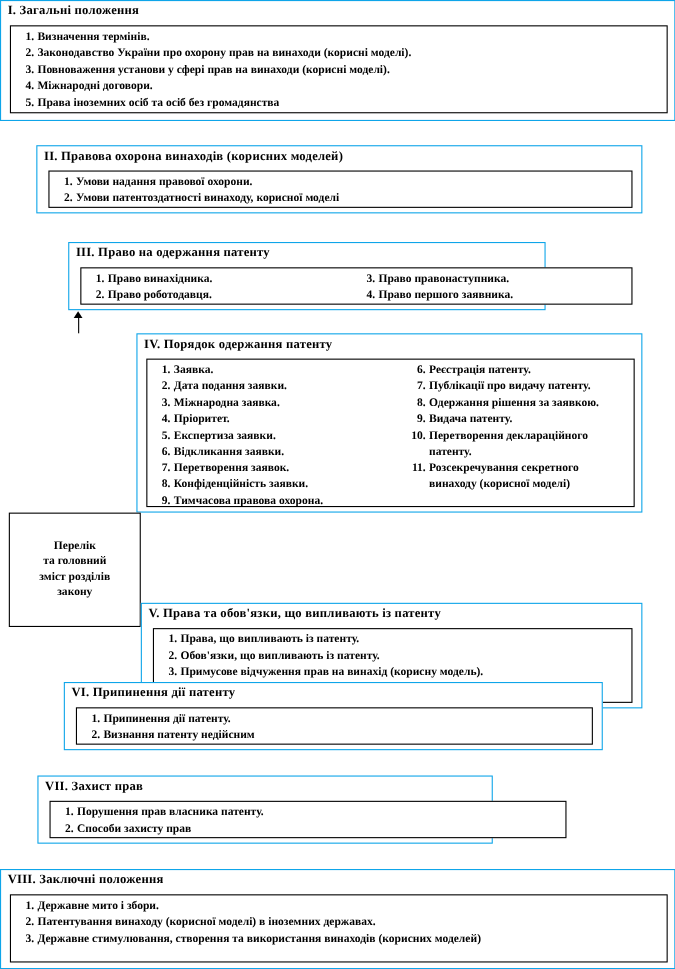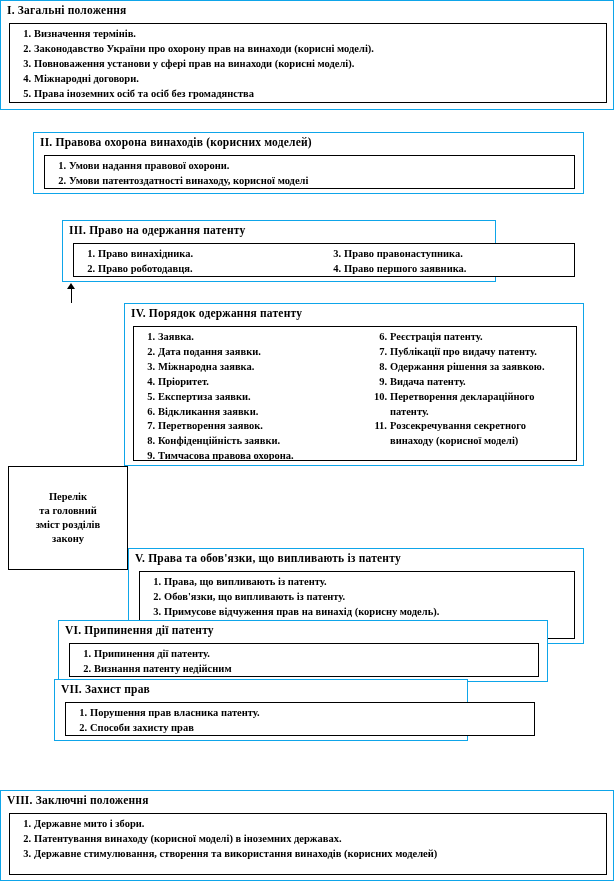--- a/index.html
+++ b/index.html
@@ -203,21 +203,21 @@
   <div class="block" style="left:58px; top:620px; width:490px; height:62px;">
     <div class="block-title">VI. Припинення дії патенту</div>
     <div class="inner" style="left:10px; top:22px; width:470px; height:34px;">
       <ol class="items">
         <li><span class="num">1.</span><span>Припинення дії патенту.</span></li>
         <li><span class="num">2.</span><span>Визнання патенту недійсним</span></li>
       </ol>
     </div>
   </div>
 
-  <div class="block" style="left:34px; top:679px; width:414px; height:62px;margin-left:20px;">
+  <div class="block" style="left:34px; top:705px; width:414px; height:62px;">
     <div class="block-title">VII. Захист прав</div>
     <div class="inner" style="left:10px; top:22px; width:470px; height:34px;">
       <ol class="items">
         <li><span class="num">1.</span><span>Порушення прав власника патенту.</span></li>
         <li><span class="num">2.</span><span>Способи захисту прав</span></li>
       </ol>
     </div>
   </div>
 
   <div class="block" style="left:0px; top:790px; width:614px; height:91px;">

